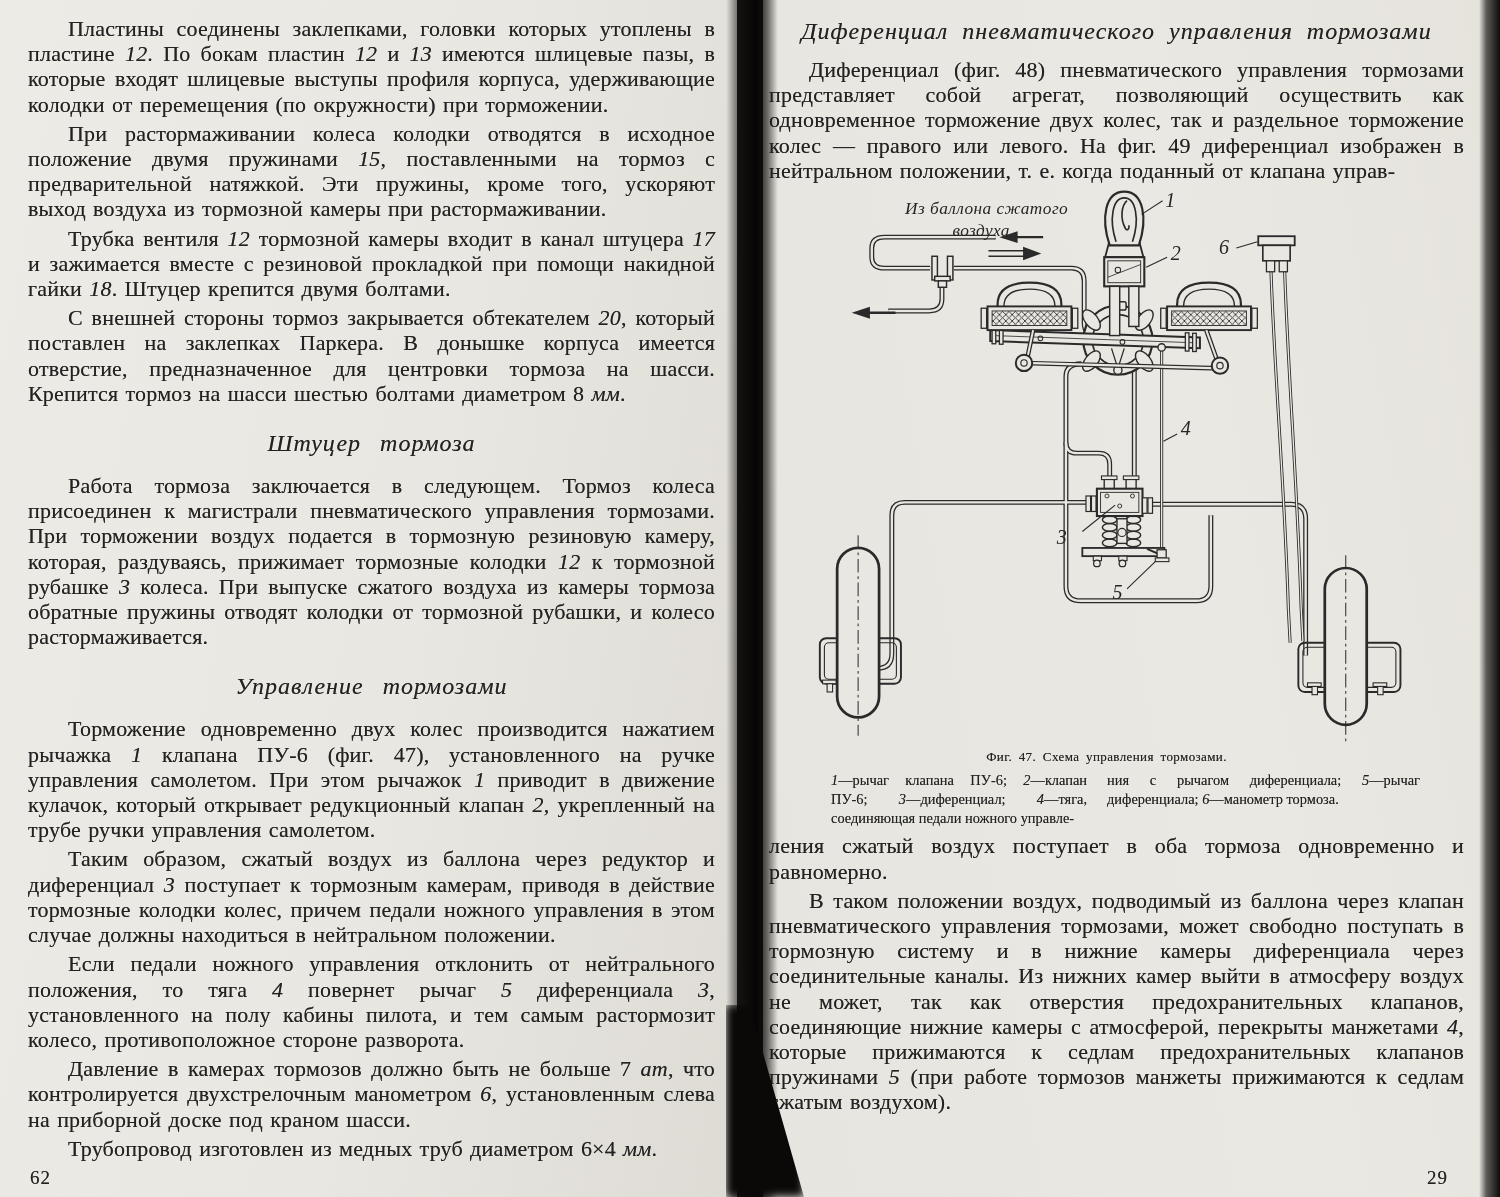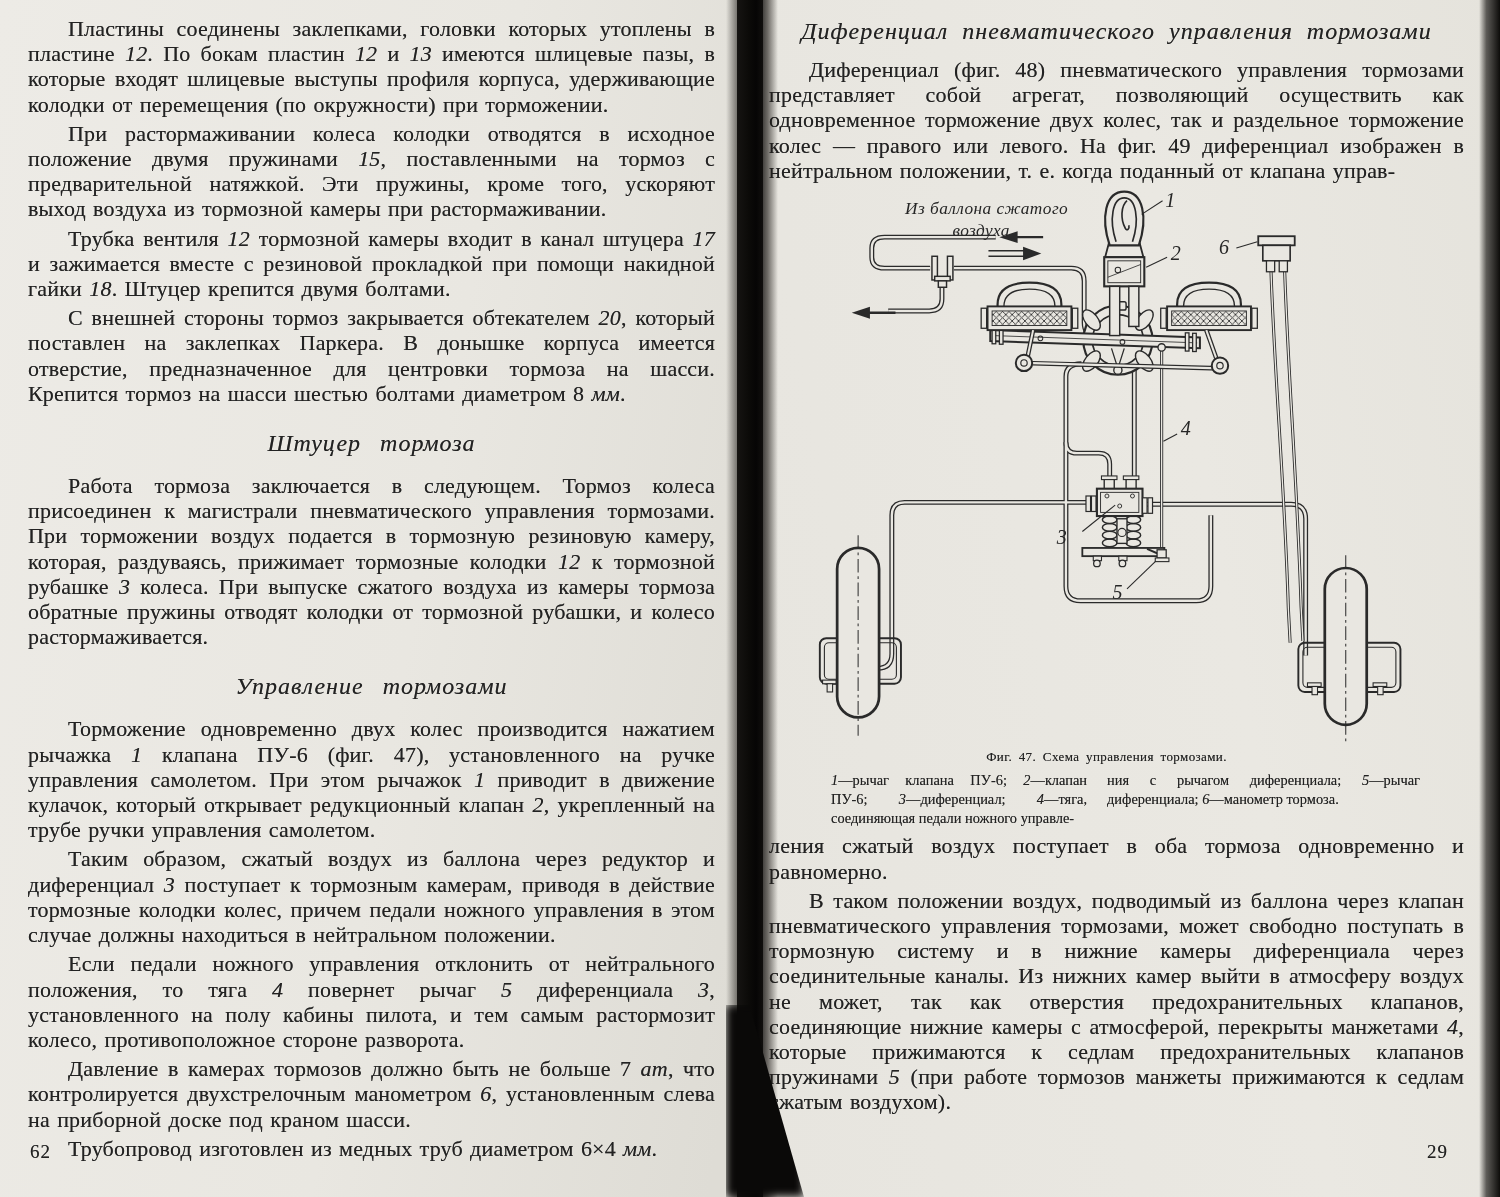--- a/index.html
+++ b/index.html
@@ -42,21 +42,21 @@
   }
   p.body-par.no-indent{text-indent:0;}
   p.body-par i{font-style:italic;}
   h3.sec{
     margin:24px 0 16px 0;text-align:center;font-weight:normal;
     font-style:italic;font-size:24px;word-spacing:12px;letter-spacing:1px;
     text-shadow:0 0 .5px rgba(20,20,20,.5);
   }
   .page-right h3.sec{margin:4px 0 12px 0;word-spacing:7px;}
   .pagenum{
-    position:absolute;bottom:34px;font-size:19px;letter-spacing:1px;
+    position:absolute;bottom:8px;font-size:19px;letter-spacing:1px;
     text-shadow:0 0 .5px rgba(20,20,20,.5);
   }
   .pagenum-left{left:30px;}
   .pagenum-right{right:52px;}
   .figure-wrap{position:relative;margin:2px 0 0 8px;width:700px;}
   .fig-caption{
     text-align:center;font-size:13px;margin:2px 20px 6px 0;
     letter-spacing:.4px;word-spacing:3px;
     text-shadow:0 0 .5px rgba(20,20,20,.5);
   }

